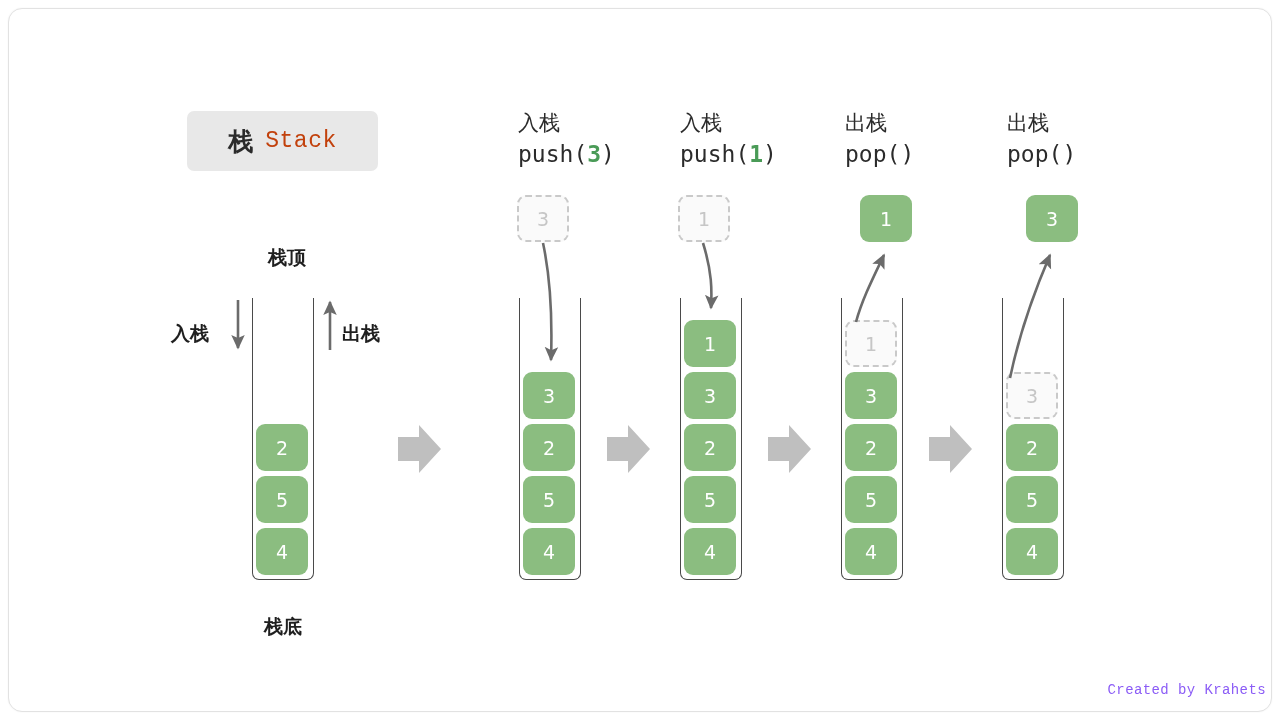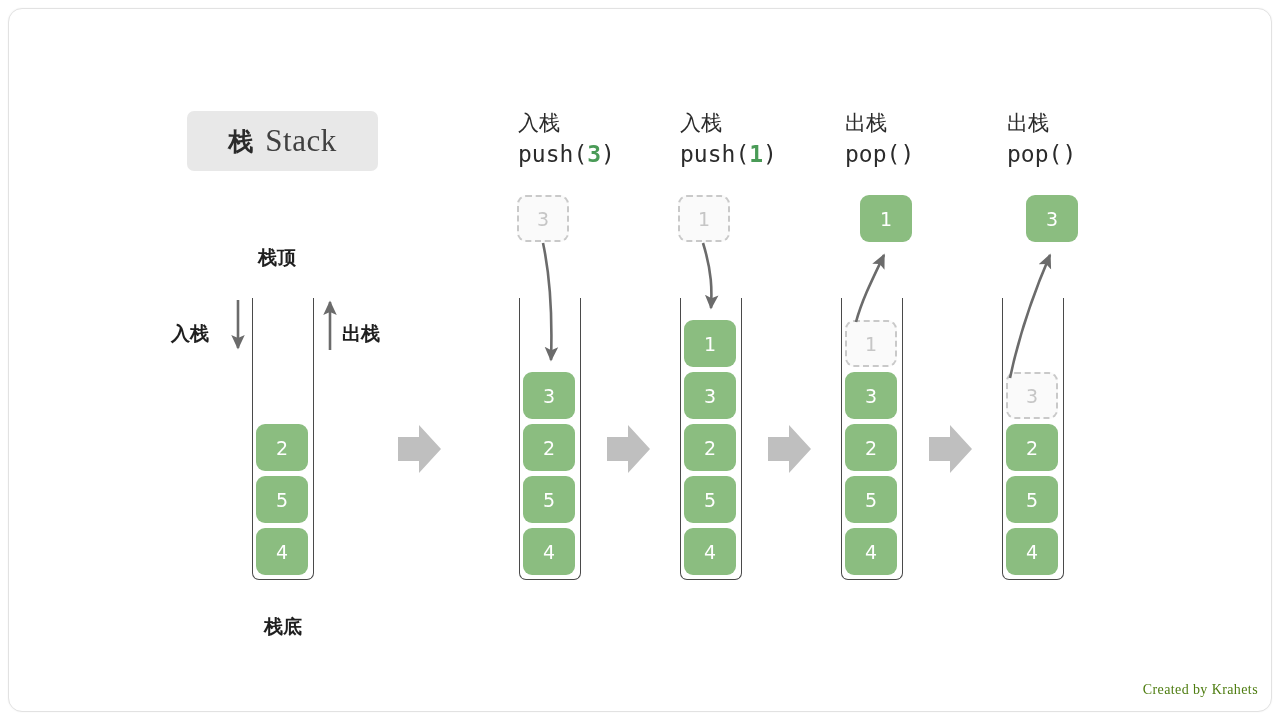--- a/index.html
+++ b/index.html
@@ -33,22 +33,22 @@
     background: #e8e8e8;
     border-radius: 7px;
     display: flex; align-items: center; justify-content: center;
     gap: 12px;
   }
   .title-cn {
     font-family: "DejaVu Sans", sans-serif;
     font-size: 25px; font-weight: bold; color: #2b2b2b;
   }
   .title-en {
-    font-family: Liberation Serif, serif;
-    font-size: 31px; color: #404040; letter-spacing: 0.5px;
+    font-family: Liberation Mono, monospace;
+    font-size: 23px; color: #c2410c; letter-spacing: 0.5px;
   }
 
   
   .lbl-cn {
     position: absolute;
     font-family: "DejaVu Sans", sans-serif;
     font-size: 19px; font-weight: bold; color: #1f1f1f;
     white-space: nowrap;
   }
   .op-cn {
@@ -113,38 +113,38 @@
   
   #arrows {
     position: absolute; left: 0; top: 0;
     width: 1280px; height: 720px;
     pointer-events: none;
   }
 
   
   .footer {
     position: absolute;
-    right: 22px; bottom: 22px;
-    font-family: Liberation Serif, serif;
-    font-size: 14px; color: #4d7c0f;
+    right: 14px; bottom: 22px;
+    font-family: Liberation Mono, monospace;
+    font-size: 14px; color: #8b5cf6;
     letter-spacing: 0.4px;
   }
 </style>
 </head>
 <body>
 
 <div id="canvas">
   <div class="card"></div>
 
   <div class="title-badge">
     <span class="title-cn">栈</span>
     <span class="title-en">Stack</span>
   </div>
 
-  <div class="lbl-cn" style="left:258px; top:245px;">栈顶</div>
+  <div class="lbl-cn" style="left:268px; top:245px;">栈顶</div>
   <div class="lbl-cn" style="left:264px; top:614px;">栈底</div>
   <div class="lbl-cn" style="left:171px; top:321px;">入栈</div>
   <div class="lbl-cn" style="left:342px; top:321px;">出栈</div>
 
   <div class="stack" id="stack-initial" style="left:252px; top:298px; height:282px;">
       <div class="cell filled" style="top: 126px;">2</div>
       <div class="cell filled" style="top: 178px;">5</div>
       <div class="cell filled" style="top: 230px;">4</div>
     </div>
 

